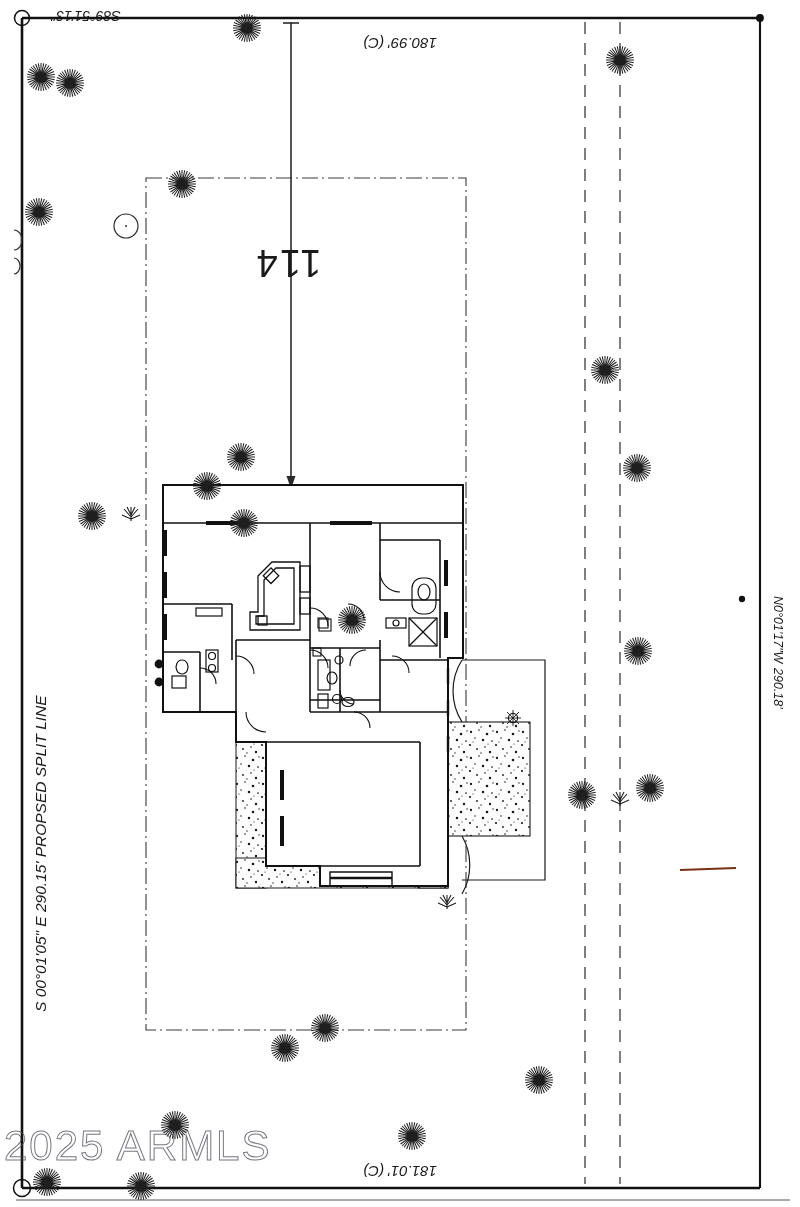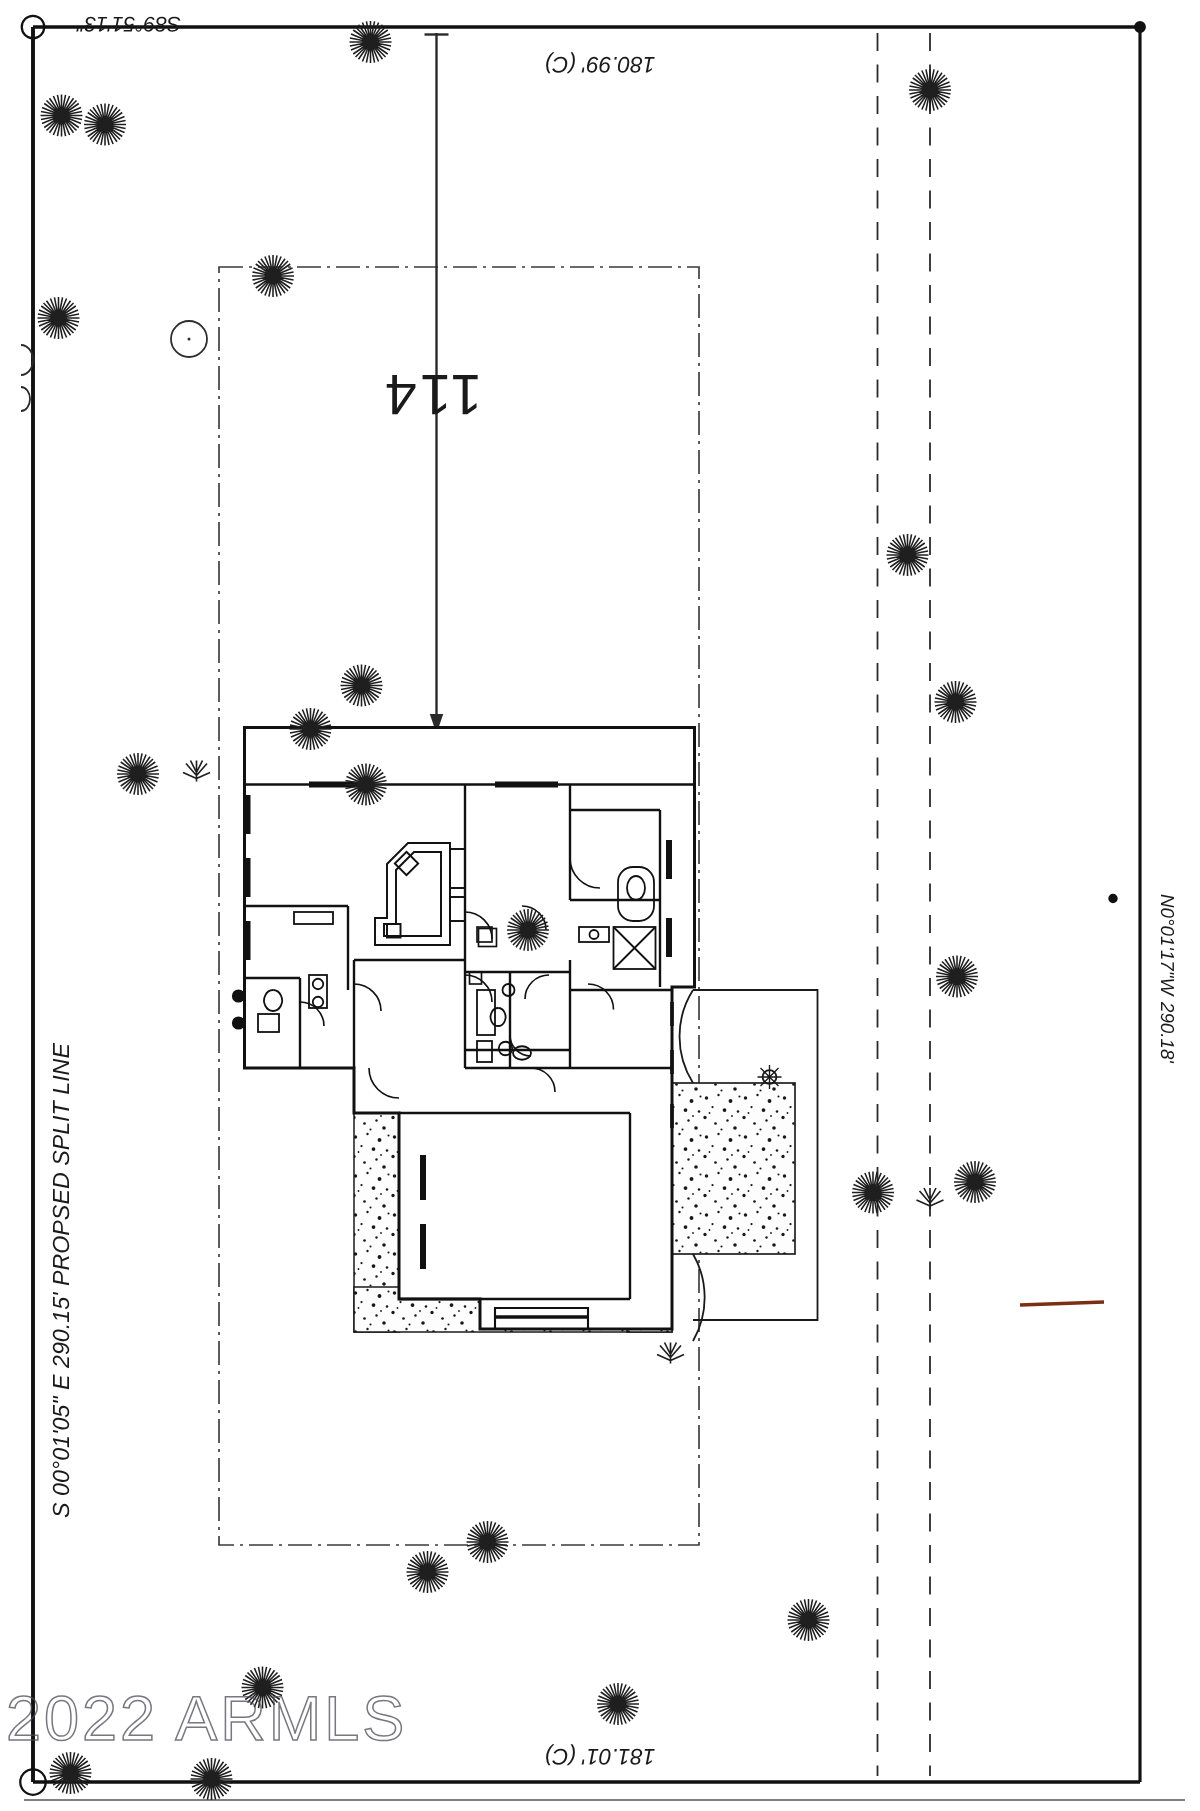--- a/index.html
+++ b/index.html
@@ -282,14 +282,14 @@
     <text class="txt" x="400" y="1166" font-size="15" font-style="italic" text-anchor="middle" transform="rotate(180 400 1166)">181.01' (C)</text>
 
     <text class="txt" x="46" y="1012" font-size="15.5" font-style="italic" transform="rotate(-90 46 1012)">S 00°01'05" E   290.15'  PROPSED SPLIT LINE</text>
 
     <text class="txt" x="774" y="596" font-size="12.5" font-style="italic" transform="rotate(90 774 596)">N0°01'17"W</text>
 
     <text class="txt" x="774" y="668" font-size="12.5" font-style="italic" transform="rotate(90 774 668)">290.18'</text>
 
   </svg>
 
-  <div class="watermark">2022 ARMLS</div>
+  <div class="watermark">2025 ARMLS</div>
 </div>
 
 </body></html>

